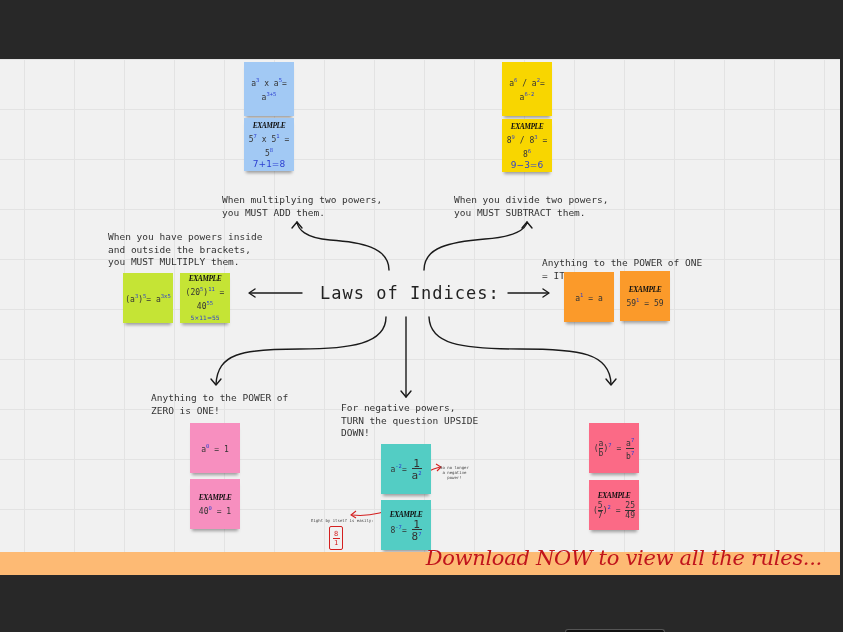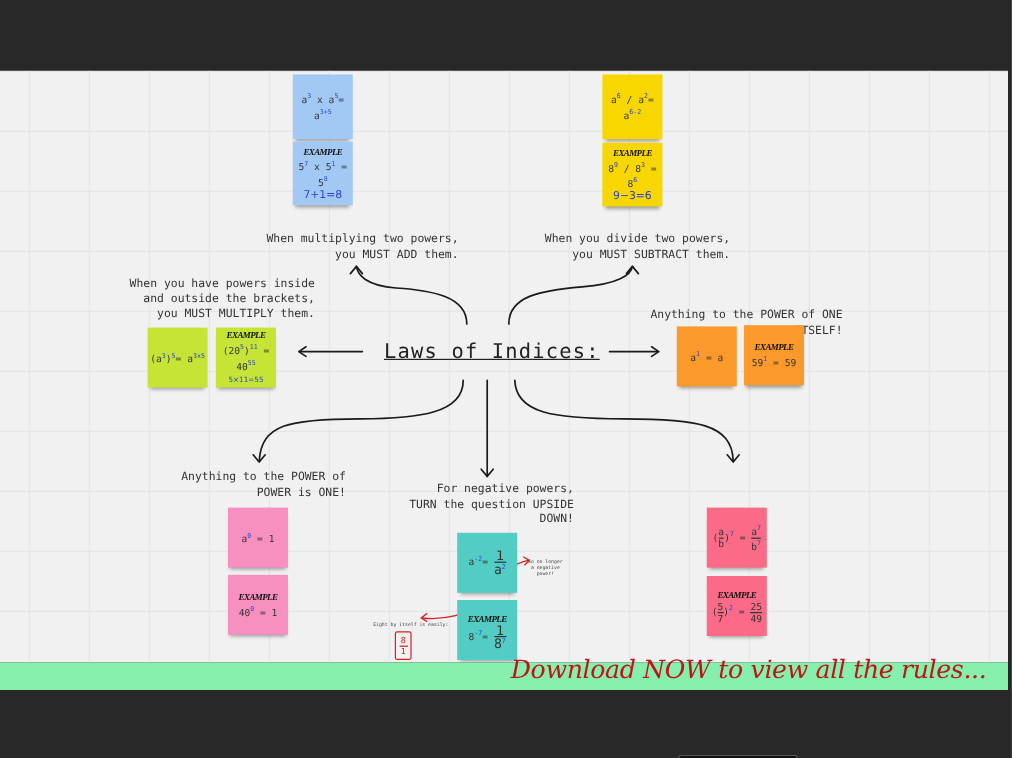--- a/index.html
+++ b/index.html
@@ -10,39 +10,39 @@
     background-color: #f1f1f1;
     background-image:
       linear-gradient(to right, #e3e3e3 1px, transparent 1px),
       linear-gradient(to bottom, #e3e3e3 1px, transparent 1px);
     background-size: 50px 50px;
     background-position: 24px 0px;
     overflow: hidden;
   }
   .banner {
     position: absolute; left: 0; top: 552px; width: 840px; height: 23px;
-    background: #86efac;
+    background: #fdba74;
   }
   .banner-text {
     position: absolute; right: 18px; top: -6px;
     font-family: "DejaVu Serif", "Liberation Serif", serif;
     font-style: italic; font-size: 21px; color: #c0141c; letter-spacing: -0.3px;
     white-space: nowrap;
   }
   .bottom-bar { position: absolute; left: 0; top: 575px; width: 843px; height: 57px; background: #282828; }
   .pill {
     position: absolute; left: 565px; top: 629px; width: 100px; height: 4px;
     background: #111; border-radius: 3px 3px 0 0; border: 1px solid #555; border-bottom: none;
   }
   .title {
     position: absolute; left: 320px; top: 283px; font-size: 17px; color: #222;
-    letter-spacing: 1px; white-space: nowrap; text-decoration: underline;
+    letter-spacing: 1px; white-space: nowrap;
   }
   .caption {
-    position: absolute; font-size: 9.5px; color: #333; text-align: right; line-height: 12.5px;
+    position: absolute; font-size: 9.5px; color: #333; text-align: left; line-height: 12.5px;
     white-space: nowrap;
   }
   .note {
     position: absolute; width: 50px; height: 50px;
     box-shadow: 0 4px 3px -2px rgba(0,0,0,0.35);
     display: flex; flex-direction: column; align-items: center; justify-content: center;
     font-size: 8px; color: #333; line-height: 11px; text-align: center;
   }
   .note .ex {
     font-family: Liberation Serif, serif;
@@ -192,21 +192,21 @@
     <div class="ex">EXAMPLE</div>
     <div>
       <span>59</span><sup>1</sup>
       <span>=</span>
       <span>59</span>
     </div>
   </div>
 
   <div class="caption" style="left:151px; top:333px;">
     <div>Anything to the POWER of</div>
-    <div>POWER is ONE!</div>
+    <div>ZERO is ONE!</div>
   </div>
   <div class="note pink" style="left:190px; top:364px;">
     <div>
       <span>a</span><sup>0</sup>
       <span>=</span>
       <span>1</span>
     </div>
   </div>
   <div class="note pink" style="left:190px; top:420px;">
     <div class="ex">EXAMPLE</div>

